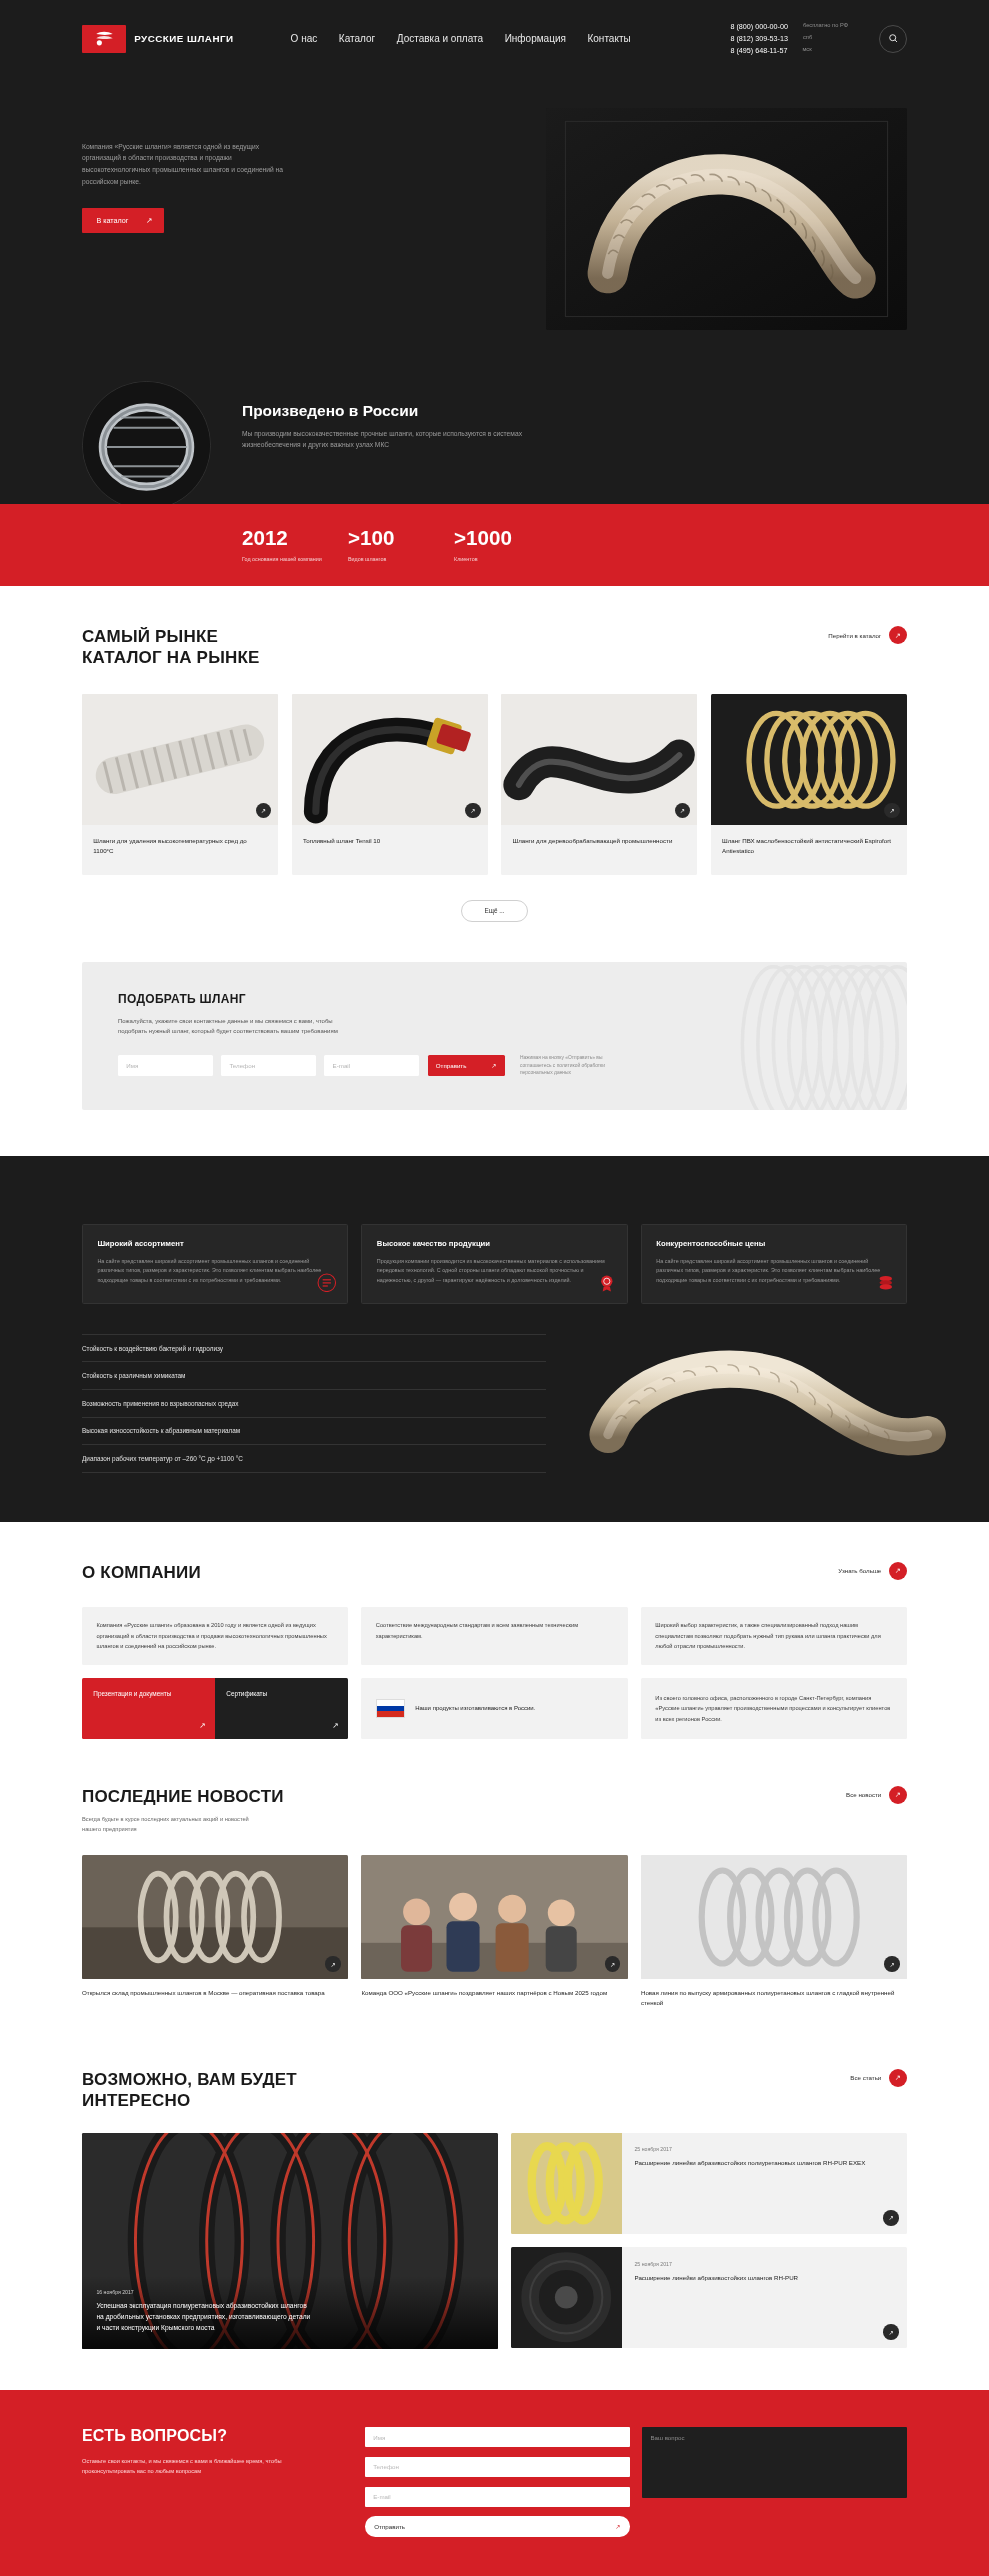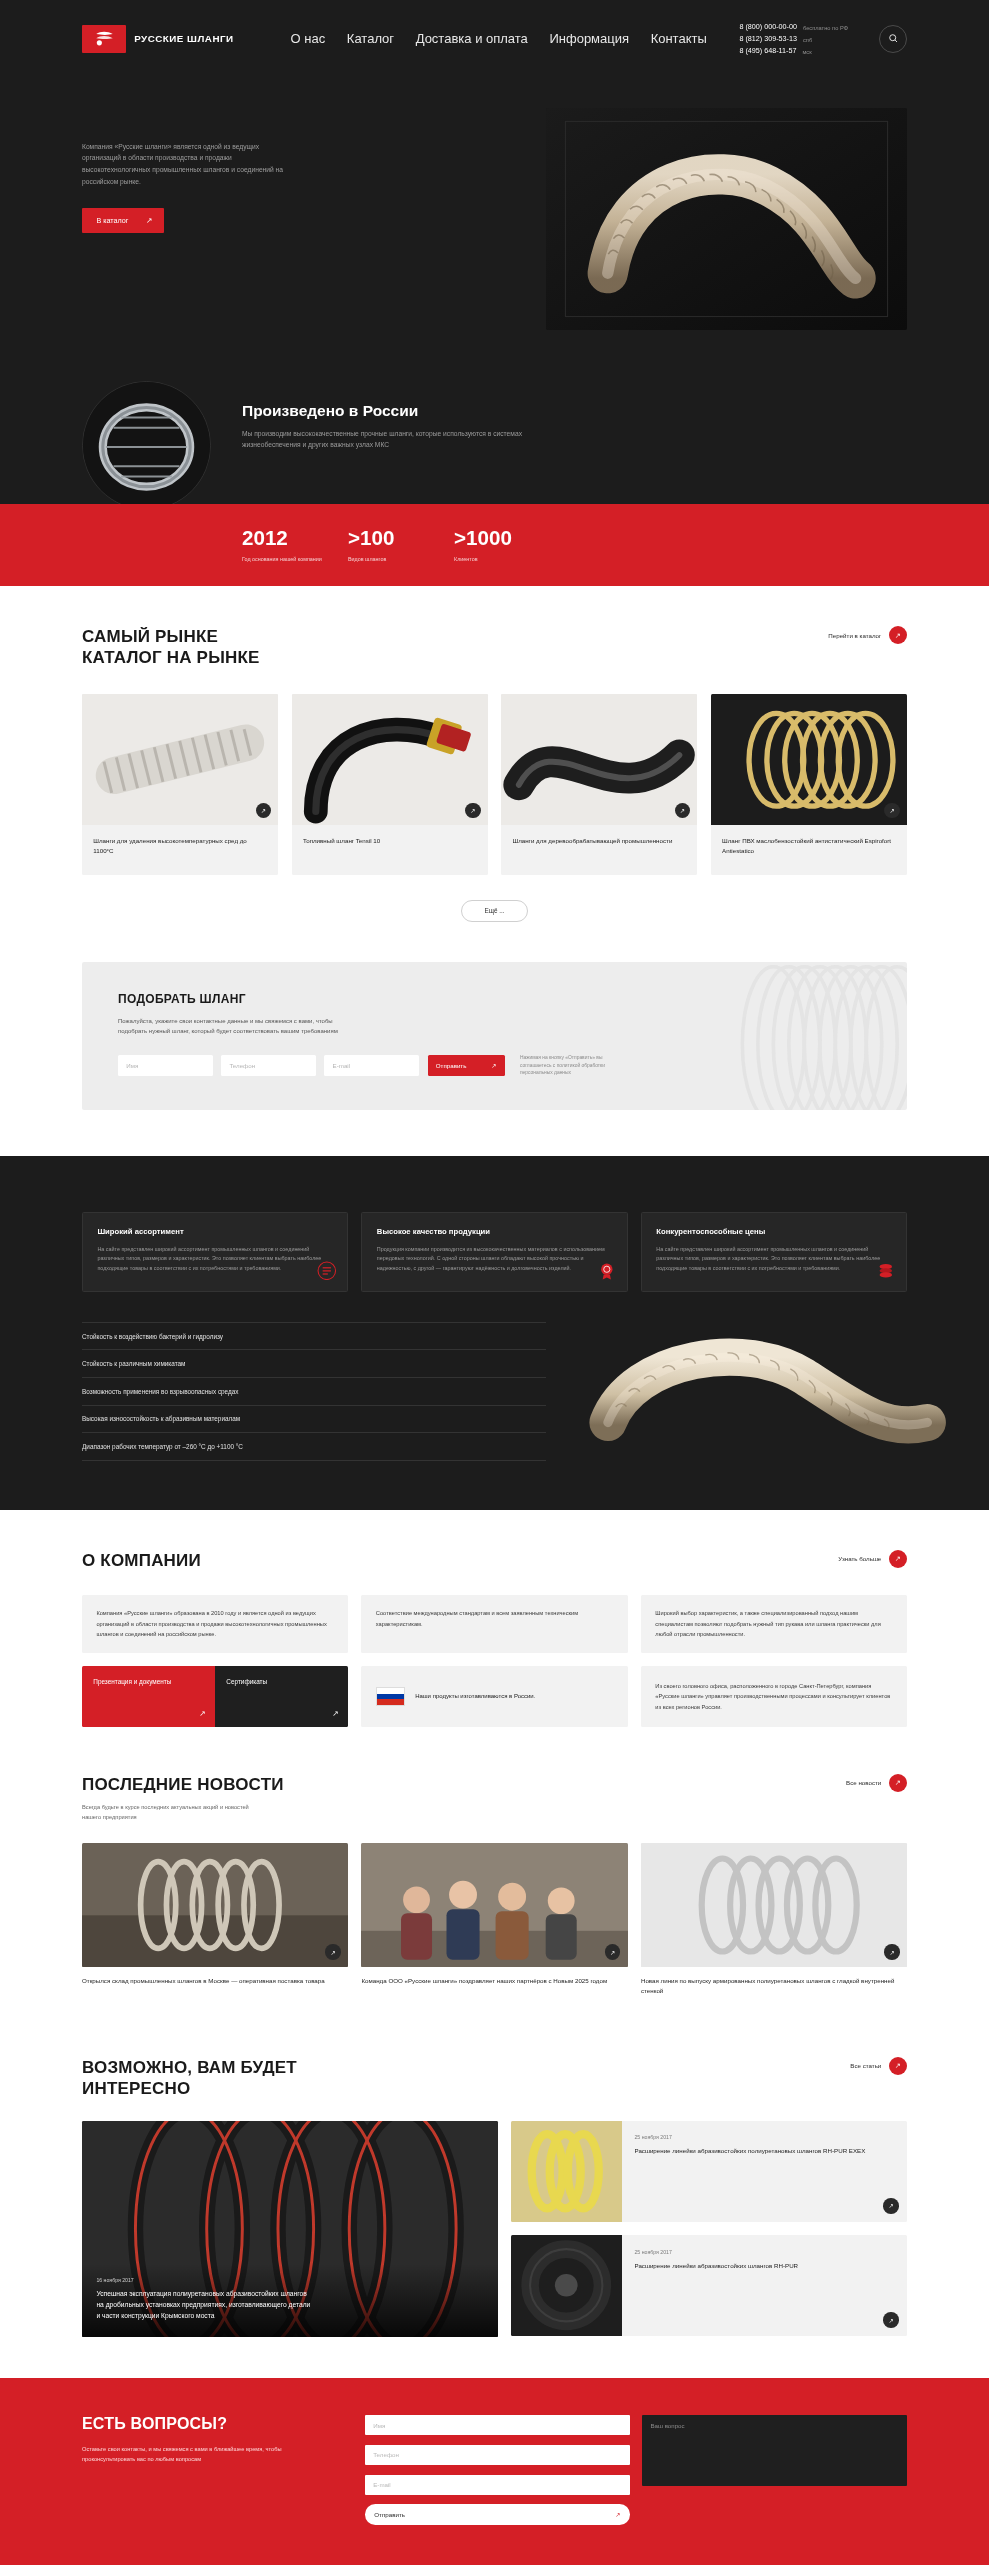--- a/index.html
+++ b/index.html
@@ -27,24 +27,24 @@
     display: flex; align-items: center; justify-content: center;
     border-radius: 1px;
   }
   .logo-mark svg { width: 23px; height: 17.5px; }
   .logo-text {
     color: #fff; font-size: 9.8px; font-weight: 700; letter-spacing: 0.5px;
     white-space: nowrap;
   }
   .nav { display: flex; gap: 21.6px; margin-left: 57px; }
   .nav a {
-    color: #e8e8e8; font-size: 13px; text-decoration: none; white-space: nowrap;
+    color: #e8e8e8; font-size: 10px; text-decoration: none; white-space: nowrap;
   }
   .phones { margin-left: auto; display: flex; flex-direction: column; gap: 2.6px; text-align: left; }
-  .phone-row { display: flex; align-items: flex-end; gap: 6px; white-space: nowrap; }
+  .phone-row { display: flex; align-items: flex-start; gap: 15px; white-space: nowrap; }
   .phone-row .num { color: #fff; font-size: 7.2px; }
   .phone-row .lbl { color: #8d8d8d; font-size: 5.7px; }
   .search-btn {
     margin-left: 31px; width: 28px; height: 28px; border-radius: 50%;
     border: 0.5px solid #4a4a4a; background: transparent;
     display: flex; align-items: center; justify-content: center; cursor: pointer;
   }
   .search-btn svg { width: 10.3px; height: 10.3px; stroke: #fff; fill: none; stroke-width: 2; }
   .header-rule { position: absolute; left: 82px; right: 82px; bottom: 0; height: 0.5px; background: #2e2e2e; }
 
@@ -136,21 +136,21 @@
     padding: 0 8.2px; font-size: 6.2px;
   }
   .pick-note { font-size: 4.9px; color: #8b8b8b; line-height: 1.6; max-width: 108px; margin-left: 7.2px; }
   .pick-bg {
     position: absolute; right: -31px; top: -20.6px; width: 319px; height: 222px; opacity: .55;
   }
 
   
   .why { background: #1c1c1c; padding: 40px 82px 49px; position: relative; overflow: hidden; }
   .why h2 { color: #fff; font-size: 16px; font-weight: 700; letter-spacing: 0.2px; }
-  .why-cards { display: grid; grid-template-columns: repeat(3, 1fr); gap: 13.4px; margin-top: 16px; }
+  .why-cards { display: grid; grid-template-columns: repeat(3, 1fr); gap: 13.4px; margin-top: 28px; }
   .why-card {
     background: #262626; border: 0.5px solid #333; border-radius: 1.5px; padding: 13.4px 14.4px 17.5px; position: relative;
   }
   .why-card h3 { color: #fff; font-size: 7.7px; font-weight: 700; }
   .why-card p { color: #9a9a9a; font-size: 5.4px; line-height: 1.75; margin-top: 9.3px; }
   .why-card .badge { position: absolute; right: 10.3px; bottom: 10.3px; width: 19.6px; height: 19.6px; }
   .why-list { margin-top: 30px; max-width: 464px; position: relative; z-index: 2; }
   .why-list .item {
     border-bottom: 0.5px solid #333; padding: 9.8px 0; color: #e2e2e2; font-size: 6.4px;
   }

